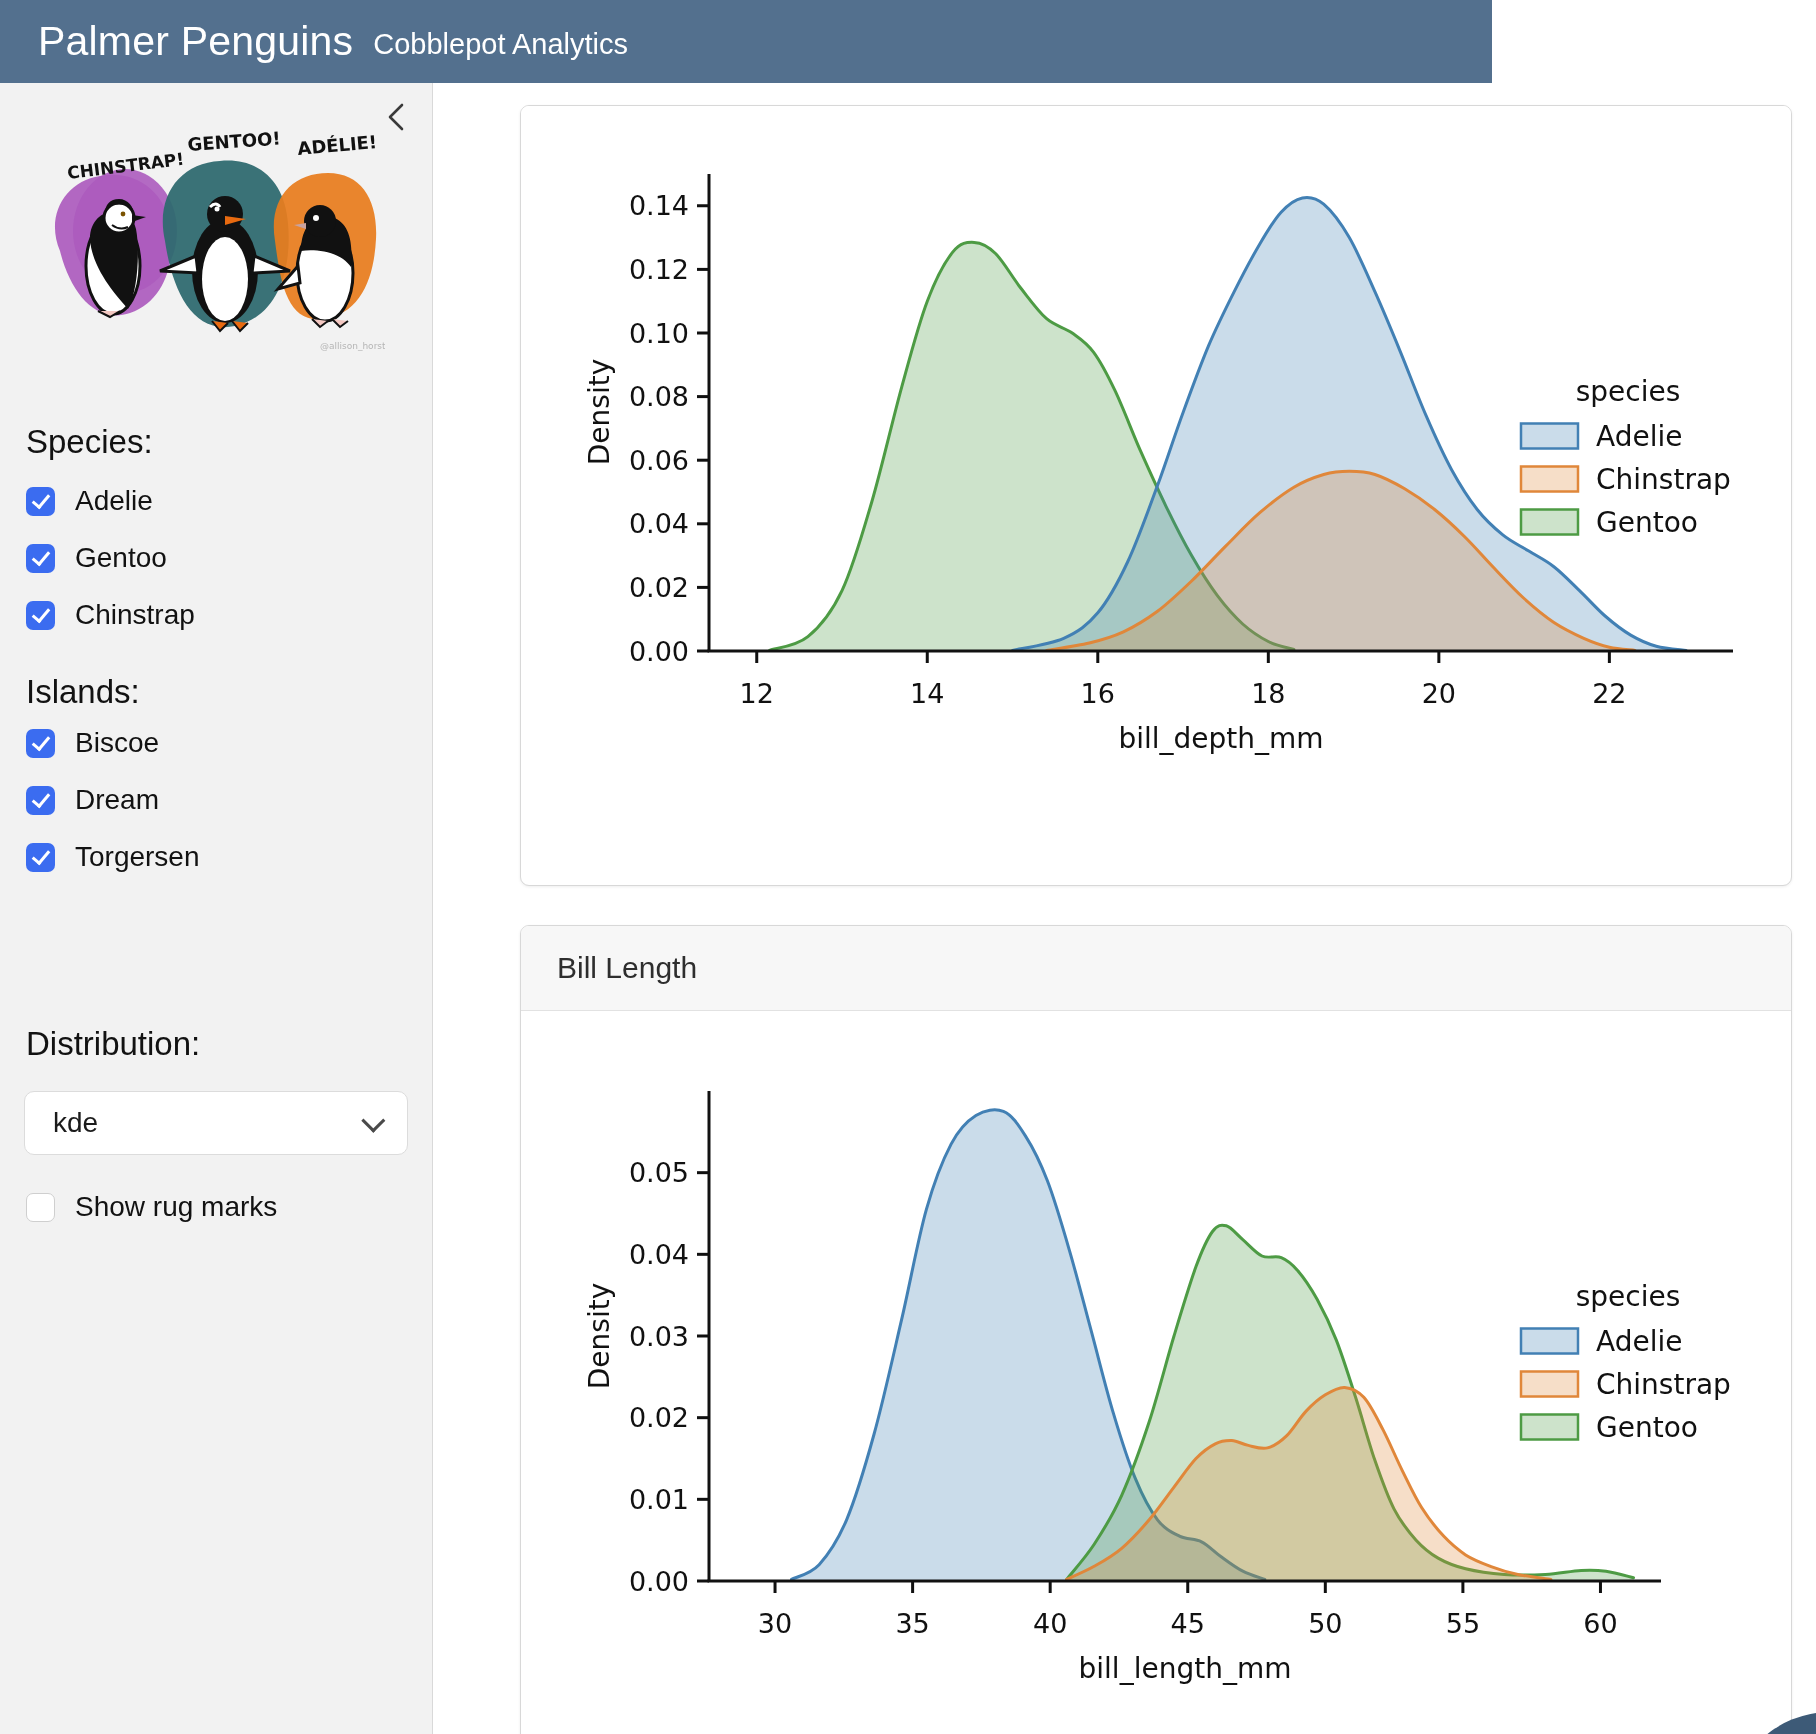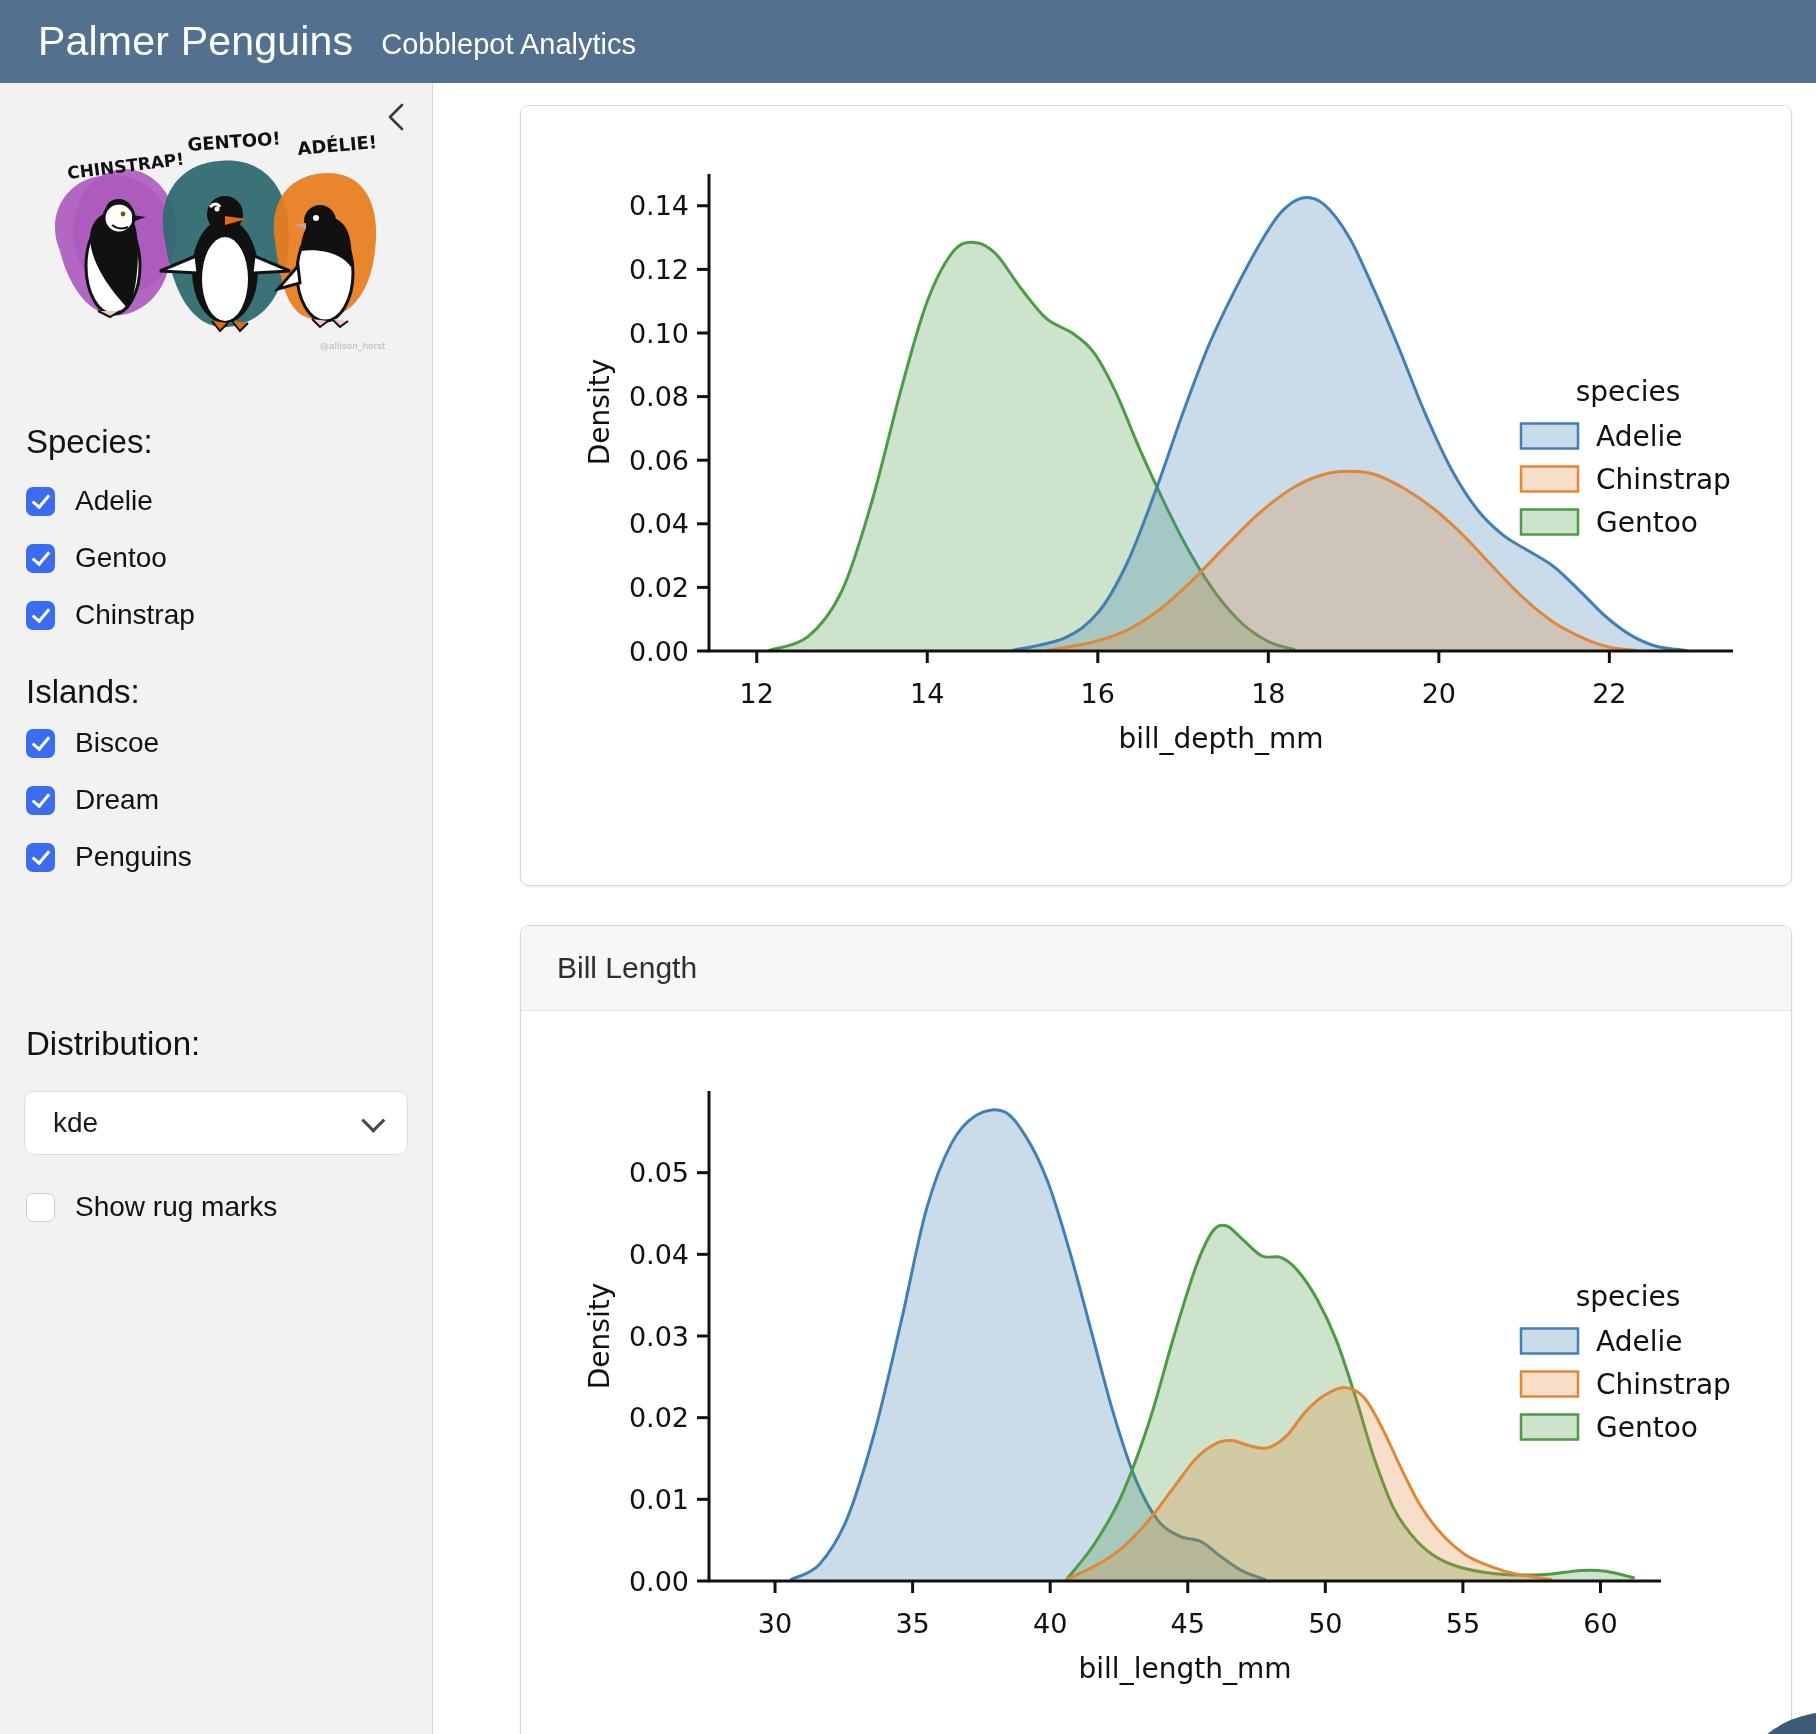--- a/index.html
+++ b/index.html
@@ -3,22 +3,22 @@
 <meta charset="utf-8">
 <style>
   html,body{margin:0;padding:0;}
   body{
     width:1816px;height:1734px;position:relative;overflow:hidden;
     font-family:"Liberation Sans","DejaVu Sans",sans-serif;
     background:#ffffff;color:#1b1b1b;
   }
   
   .app-header{
-    position:absolute;left:0;top:0;width:1816px;height:83px;
-    background:#53708E;display:flex;align-items:center;gap:28px;
+    position:absolute;left:0;top:0;width:1492px;height:83px;
+    background:#53708E;display:flex;align-items:center;gap:20px;
     padding-left:38px;box-sizing:border-box;color:#fff;
   }
   .app-title{font-size:41px;font-weight:500;letter-spacing:.2px;}
   .app-subtitle{font-size:29px;font-weight:400;position:relative;top:3px;}
   
   .sidebar{
     position:absolute;left:0;top:83px;width:433px;bottom:0;
     background:#f2f2f2;border-right:1px solid #d9d9d9;box-sizing:border-box;
   }
   .collapse-btn{position:absolute;top:14px;right:18px;width:34px;height:40px;
@@ -154,21 +154,21 @@
   <div class="check-row" style="top:640px">
     <span class="checkbox on"></span>
     <span class="check-label">Biscoe</span>
   </div>
   <div class="check-row" style="top:697px">
     <span class="checkbox on"></span>
     <span class="check-label">Dream</span>
   </div>
   <div class="check-row" style="top:754px">
     <span class="checkbox on"></span>
-    <span class="check-label">Penguins</span>
+    <span class="check-label">Torgersen</span>
   </div>
 
   <div class="side-label" style="top:942px">Distribution:</div>
 
   <div class="select-box" role="combobox">
     <span>kde</span>
     <span class="caret"></span>
   </div>
 
   <div class="check-row" style="top:1104px">

